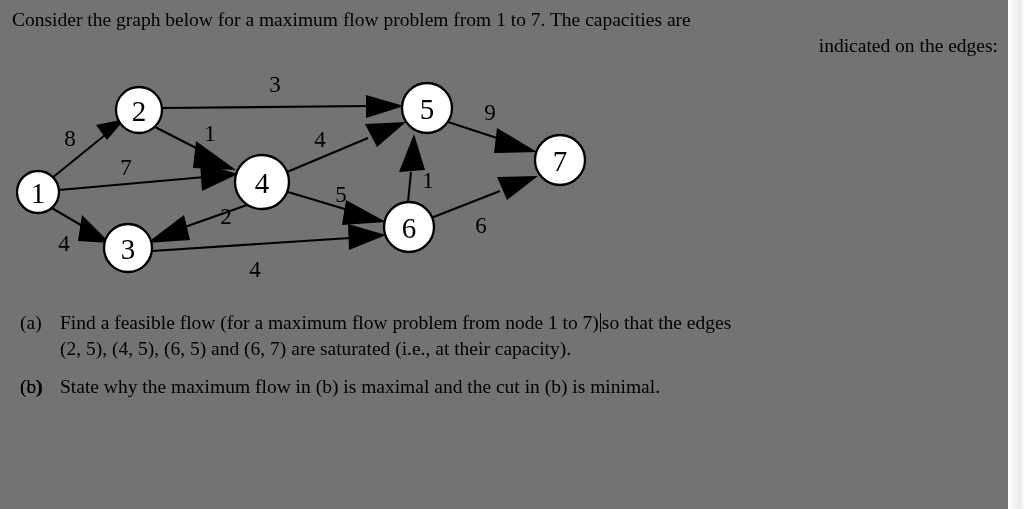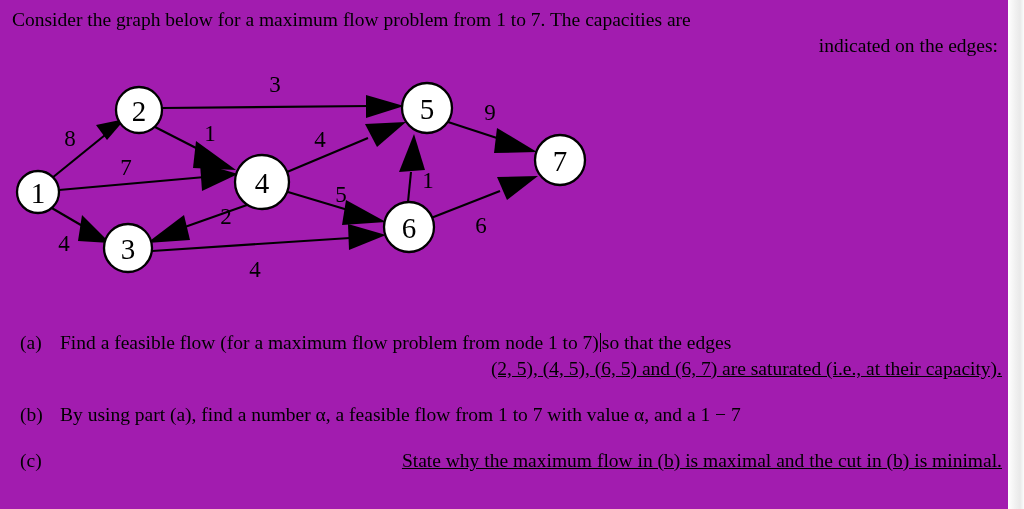--- a/index.html
+++ b/index.html
@@ -14,21 +14,21 @@
     position: relative;
     overflow: hidden;
     font-family: "Liberation Serif", "DejaVu Serif", serif;
     color: #000000;
   }
   #page {
     position: absolute;
     left: 0; top: 0;
     width: 1024px;
     height: 509px;
-    background: #a21caf;
+    background: #737373;
   }
   
   #right-edge-band {
     position: absolute;
     top: 0;
     left: 1008px;
     width: 16px;
     height: 509px;
     background: linear-gradient(to right, #ffffff 0%, #f1f1f1 45%, #e9e9e9 75%, #fbfbfb 100%);
   }
@@ -97,26 +97,24 @@
   .q-marker {
     position: absolute;
     left: 8px;
     top: 0;
     width: 36px;
     text-align: left;
   }
   .q-body {
     text-align: justify;
     text-justify: inter-word;
-    margin-top: 20px;
   }
   .q-body .cont {
-    text-align: right;
+    text-align: left;
     display: block;
-    text-decoration: underline;
   }
   .cursor-bar {
     display: inline-block;
     width: 0;
     border-left: 1.2px solid #000;
     height: 0.95em;
     vertical-align: -0.15em;
     margin: 0 1px;
   }
 </style>
@@ -245,21 +243,20 @@
       <span class="q-marker">(a)</span>
       <div class="q-body">
         <span>Find a feasible flow (for a maximum flow problem from node 1 to 7)</span><span class="cursor-bar"></span><span>so that the edges</span>
         <span class="cont">(2, 5), (4, 5), (6, 5) and (6, 7) are saturated (i.e., at their capacity).</span>
       </div>
     </div>
 
     <div class="q-item">
       <span class="q-marker">(b)</span>
       <div class="q-body">
-        <span>By using part (a), find a number α, a feasible flow from 1 to 7 with value α, and a 1 − 7</span>
       </div>
     </div>
 
     <div class="q-item">
       <span class="q-marker">(c)</span>
       <div class="q-body">
         <span class="cont">State why the maximum flow in (b) is maximal and the cut in (b) is minimal.</span>
       </div>
     </div>
 

